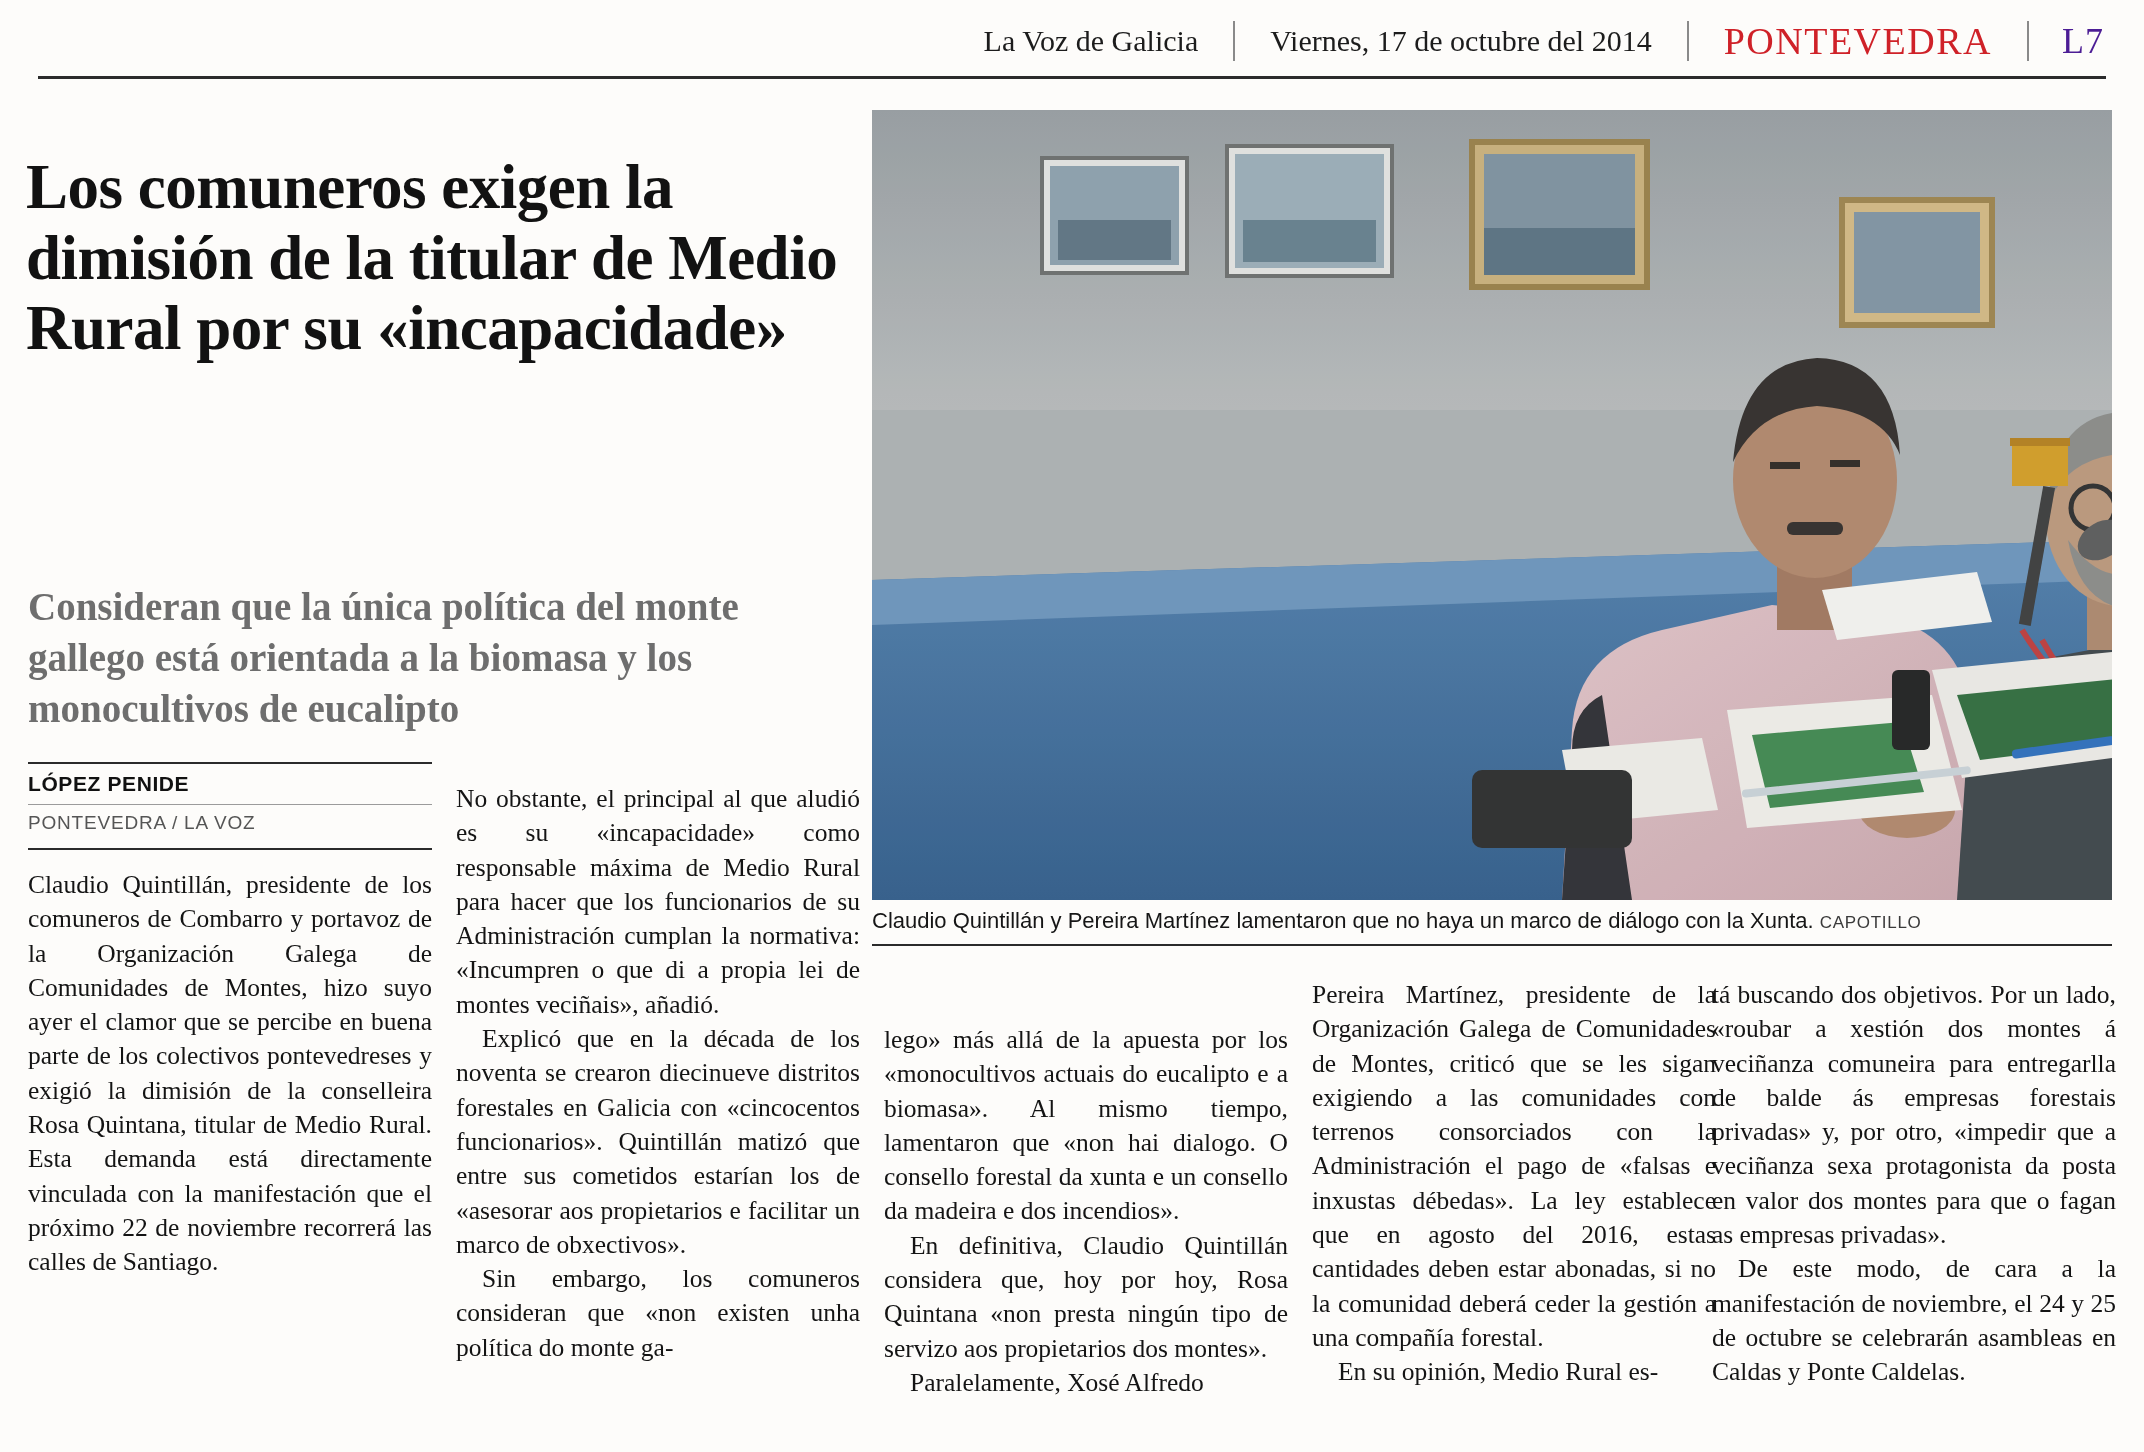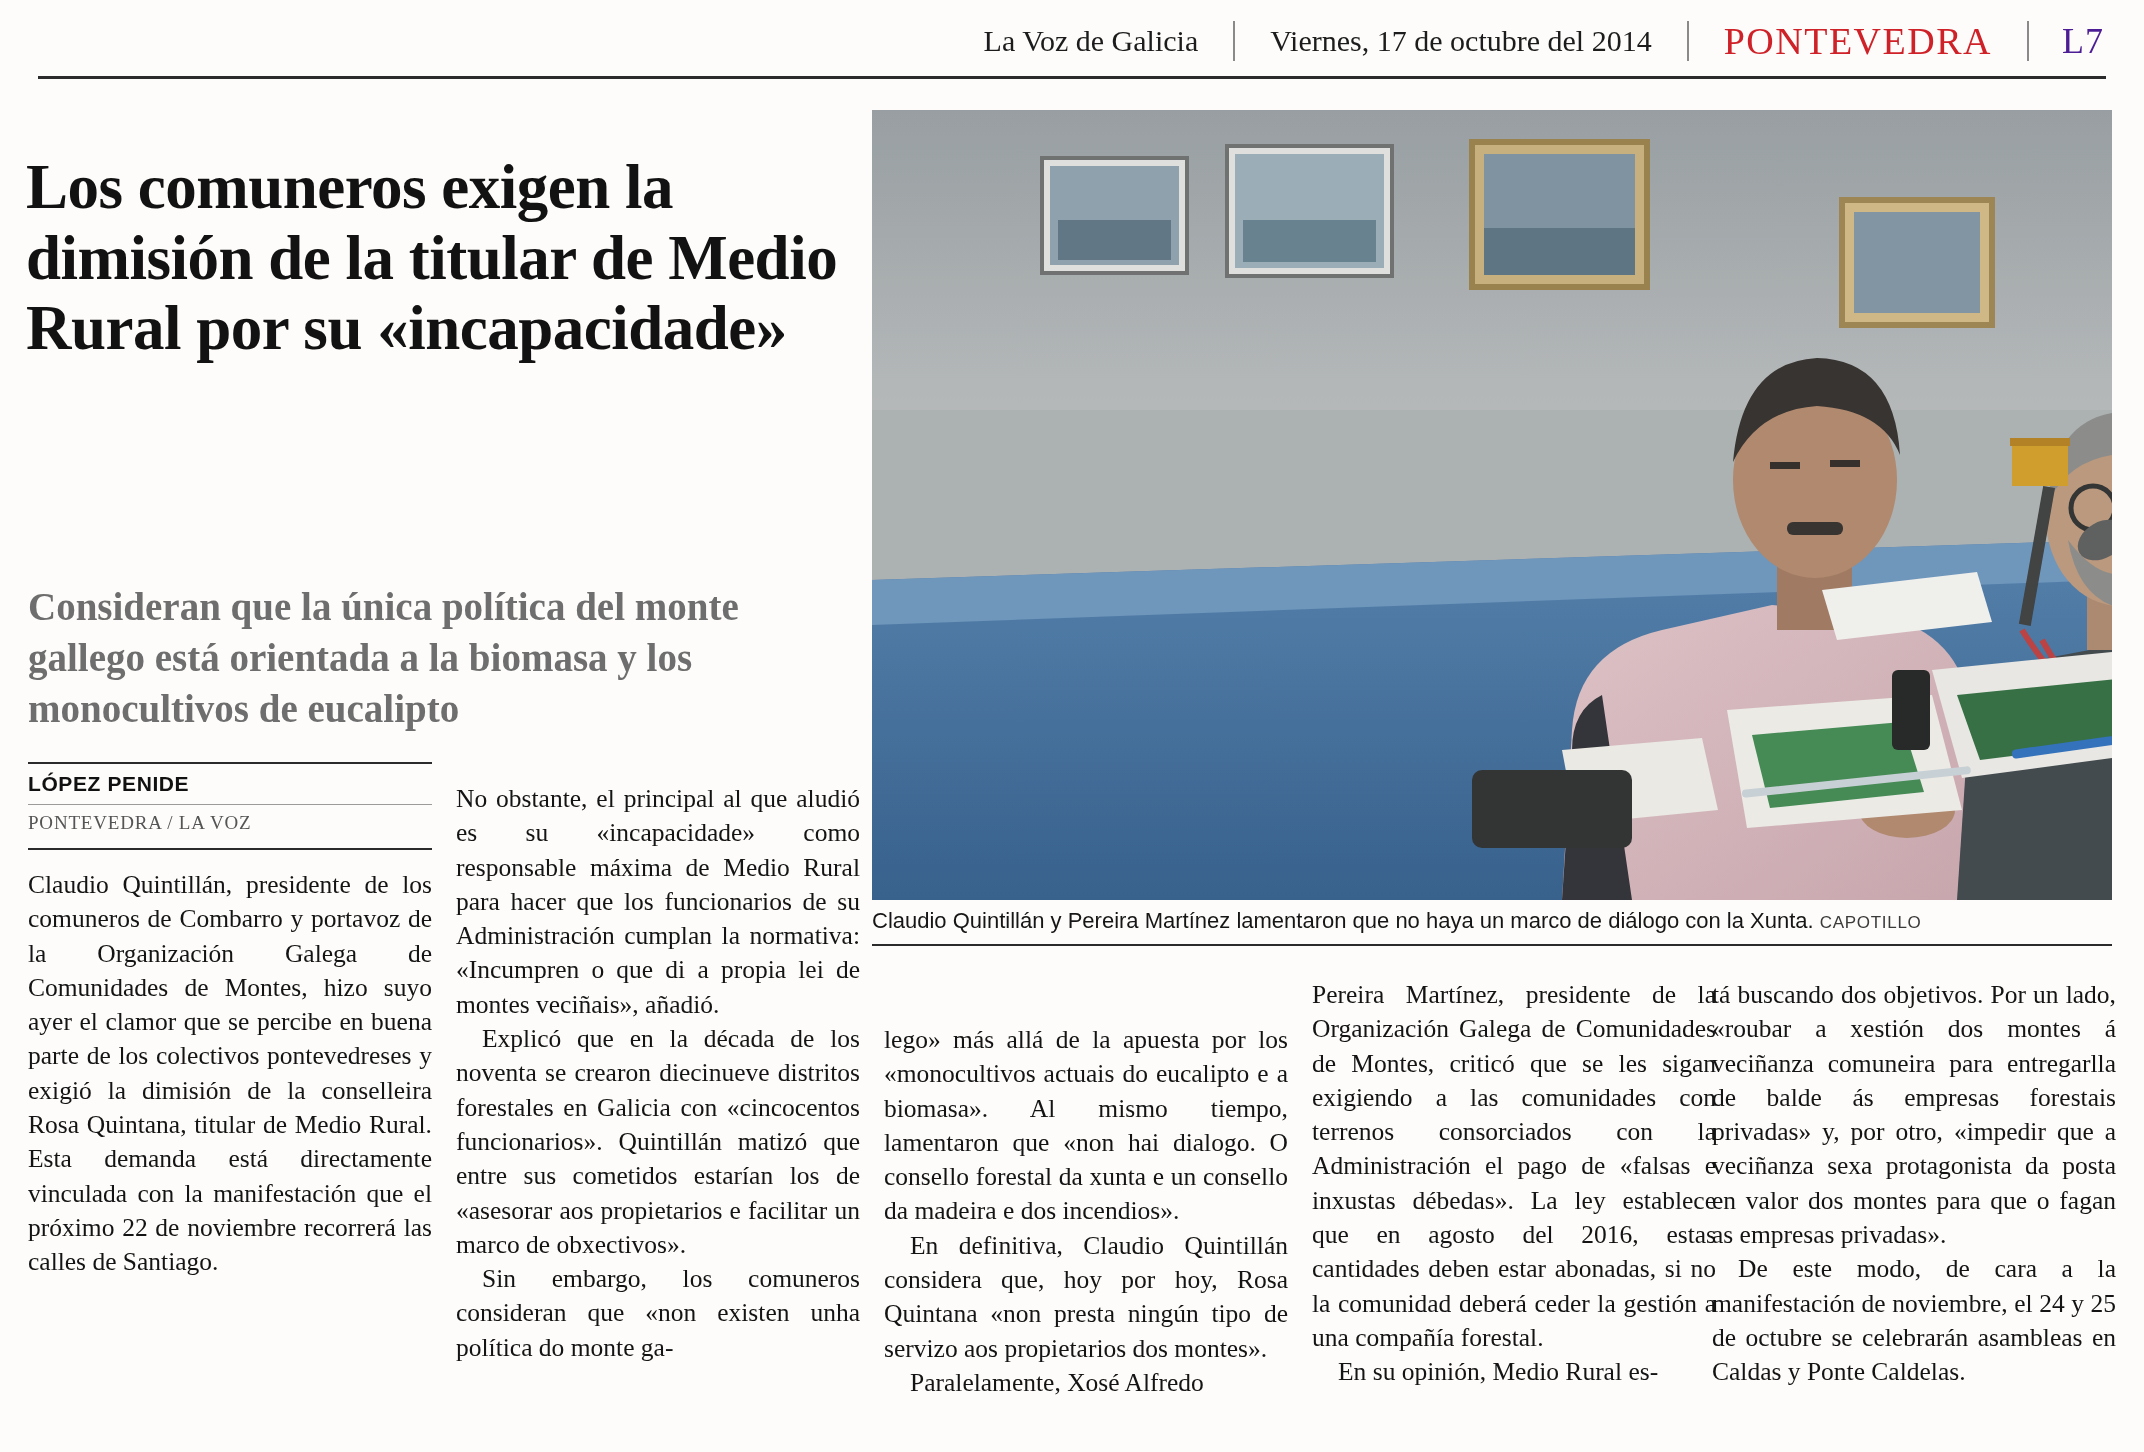--- a/index.html
+++ b/index.html
@@ -124,21 +124,21 @@
     top: 804px;
     width: 404px;
     height: 1px;
     background: #9b9b9b;
   }
   .byline-place {
     position: absolute;
     left: 28px;
     top: 812px;
     width: 404px;
-    font-family: Liberation Serif, serif;
+    font-family: Liberation Sans, sans-serif;
     font-size: 19px;
     letter-spacing: 0.8px;
     color: #555;
   }
   .byline-rule-bot {
     position: absolute;
     left: 28px;
     top: 848px;
     width: 404px;
     height: 2px;

